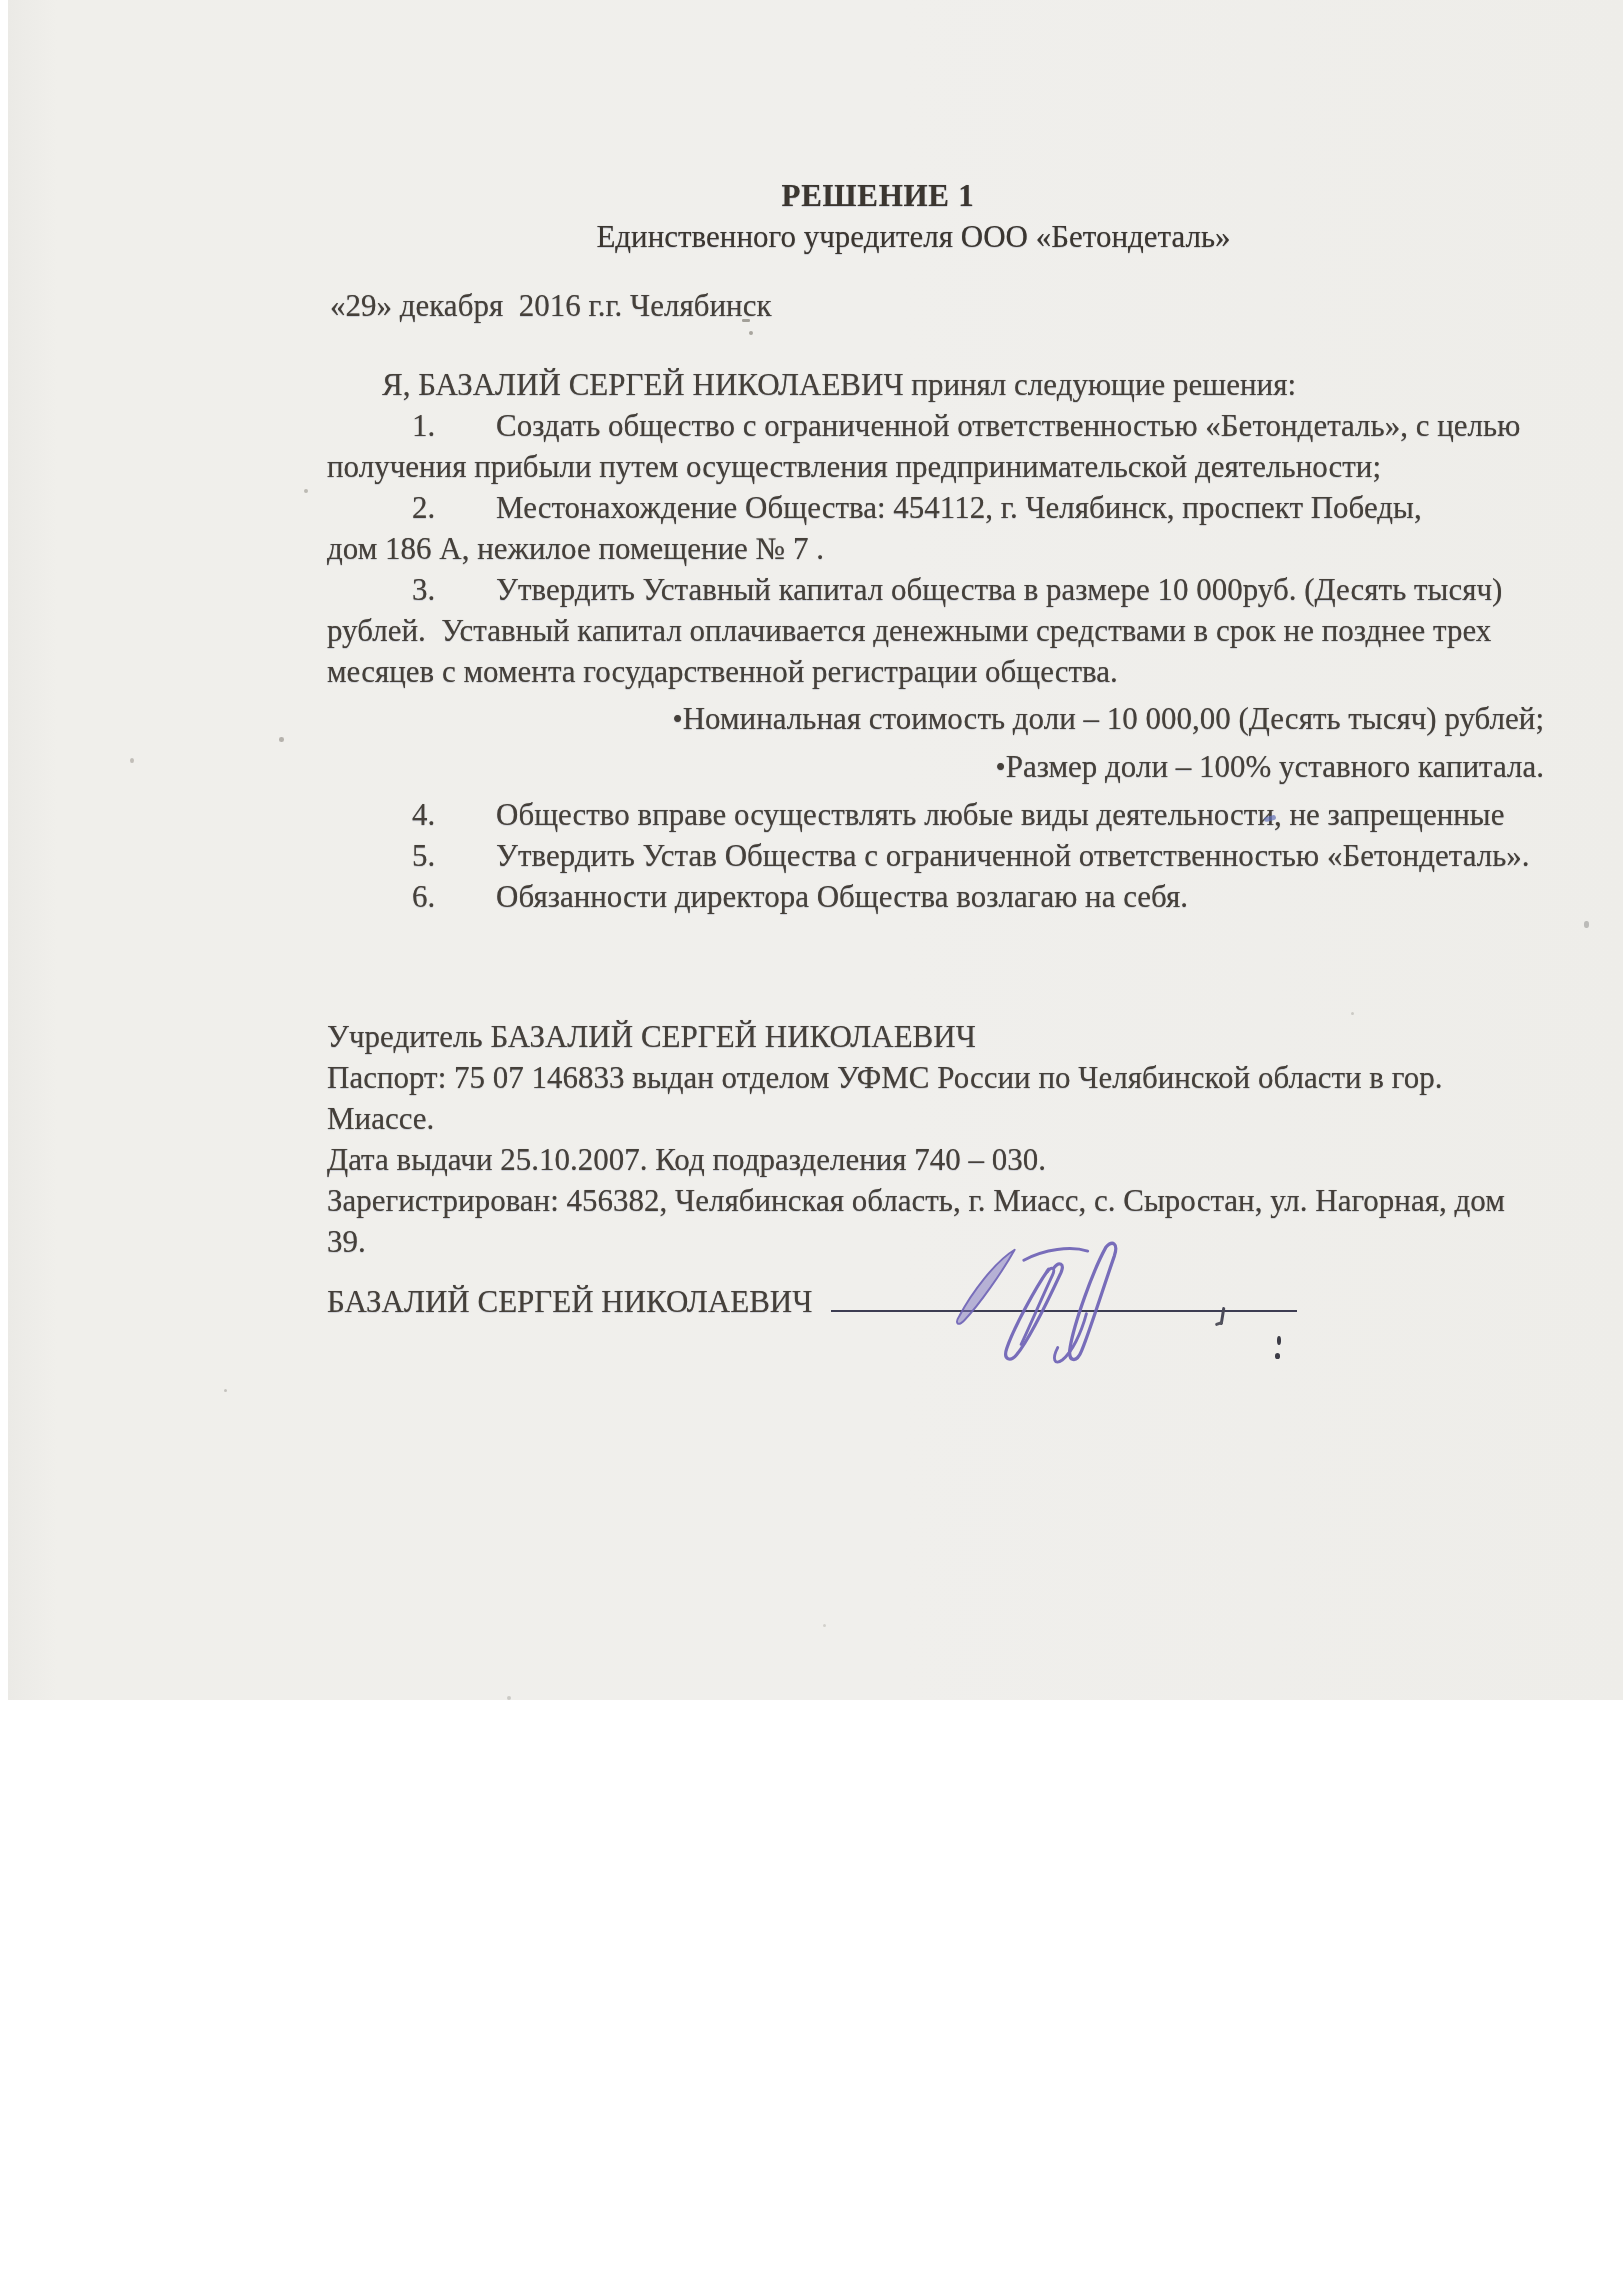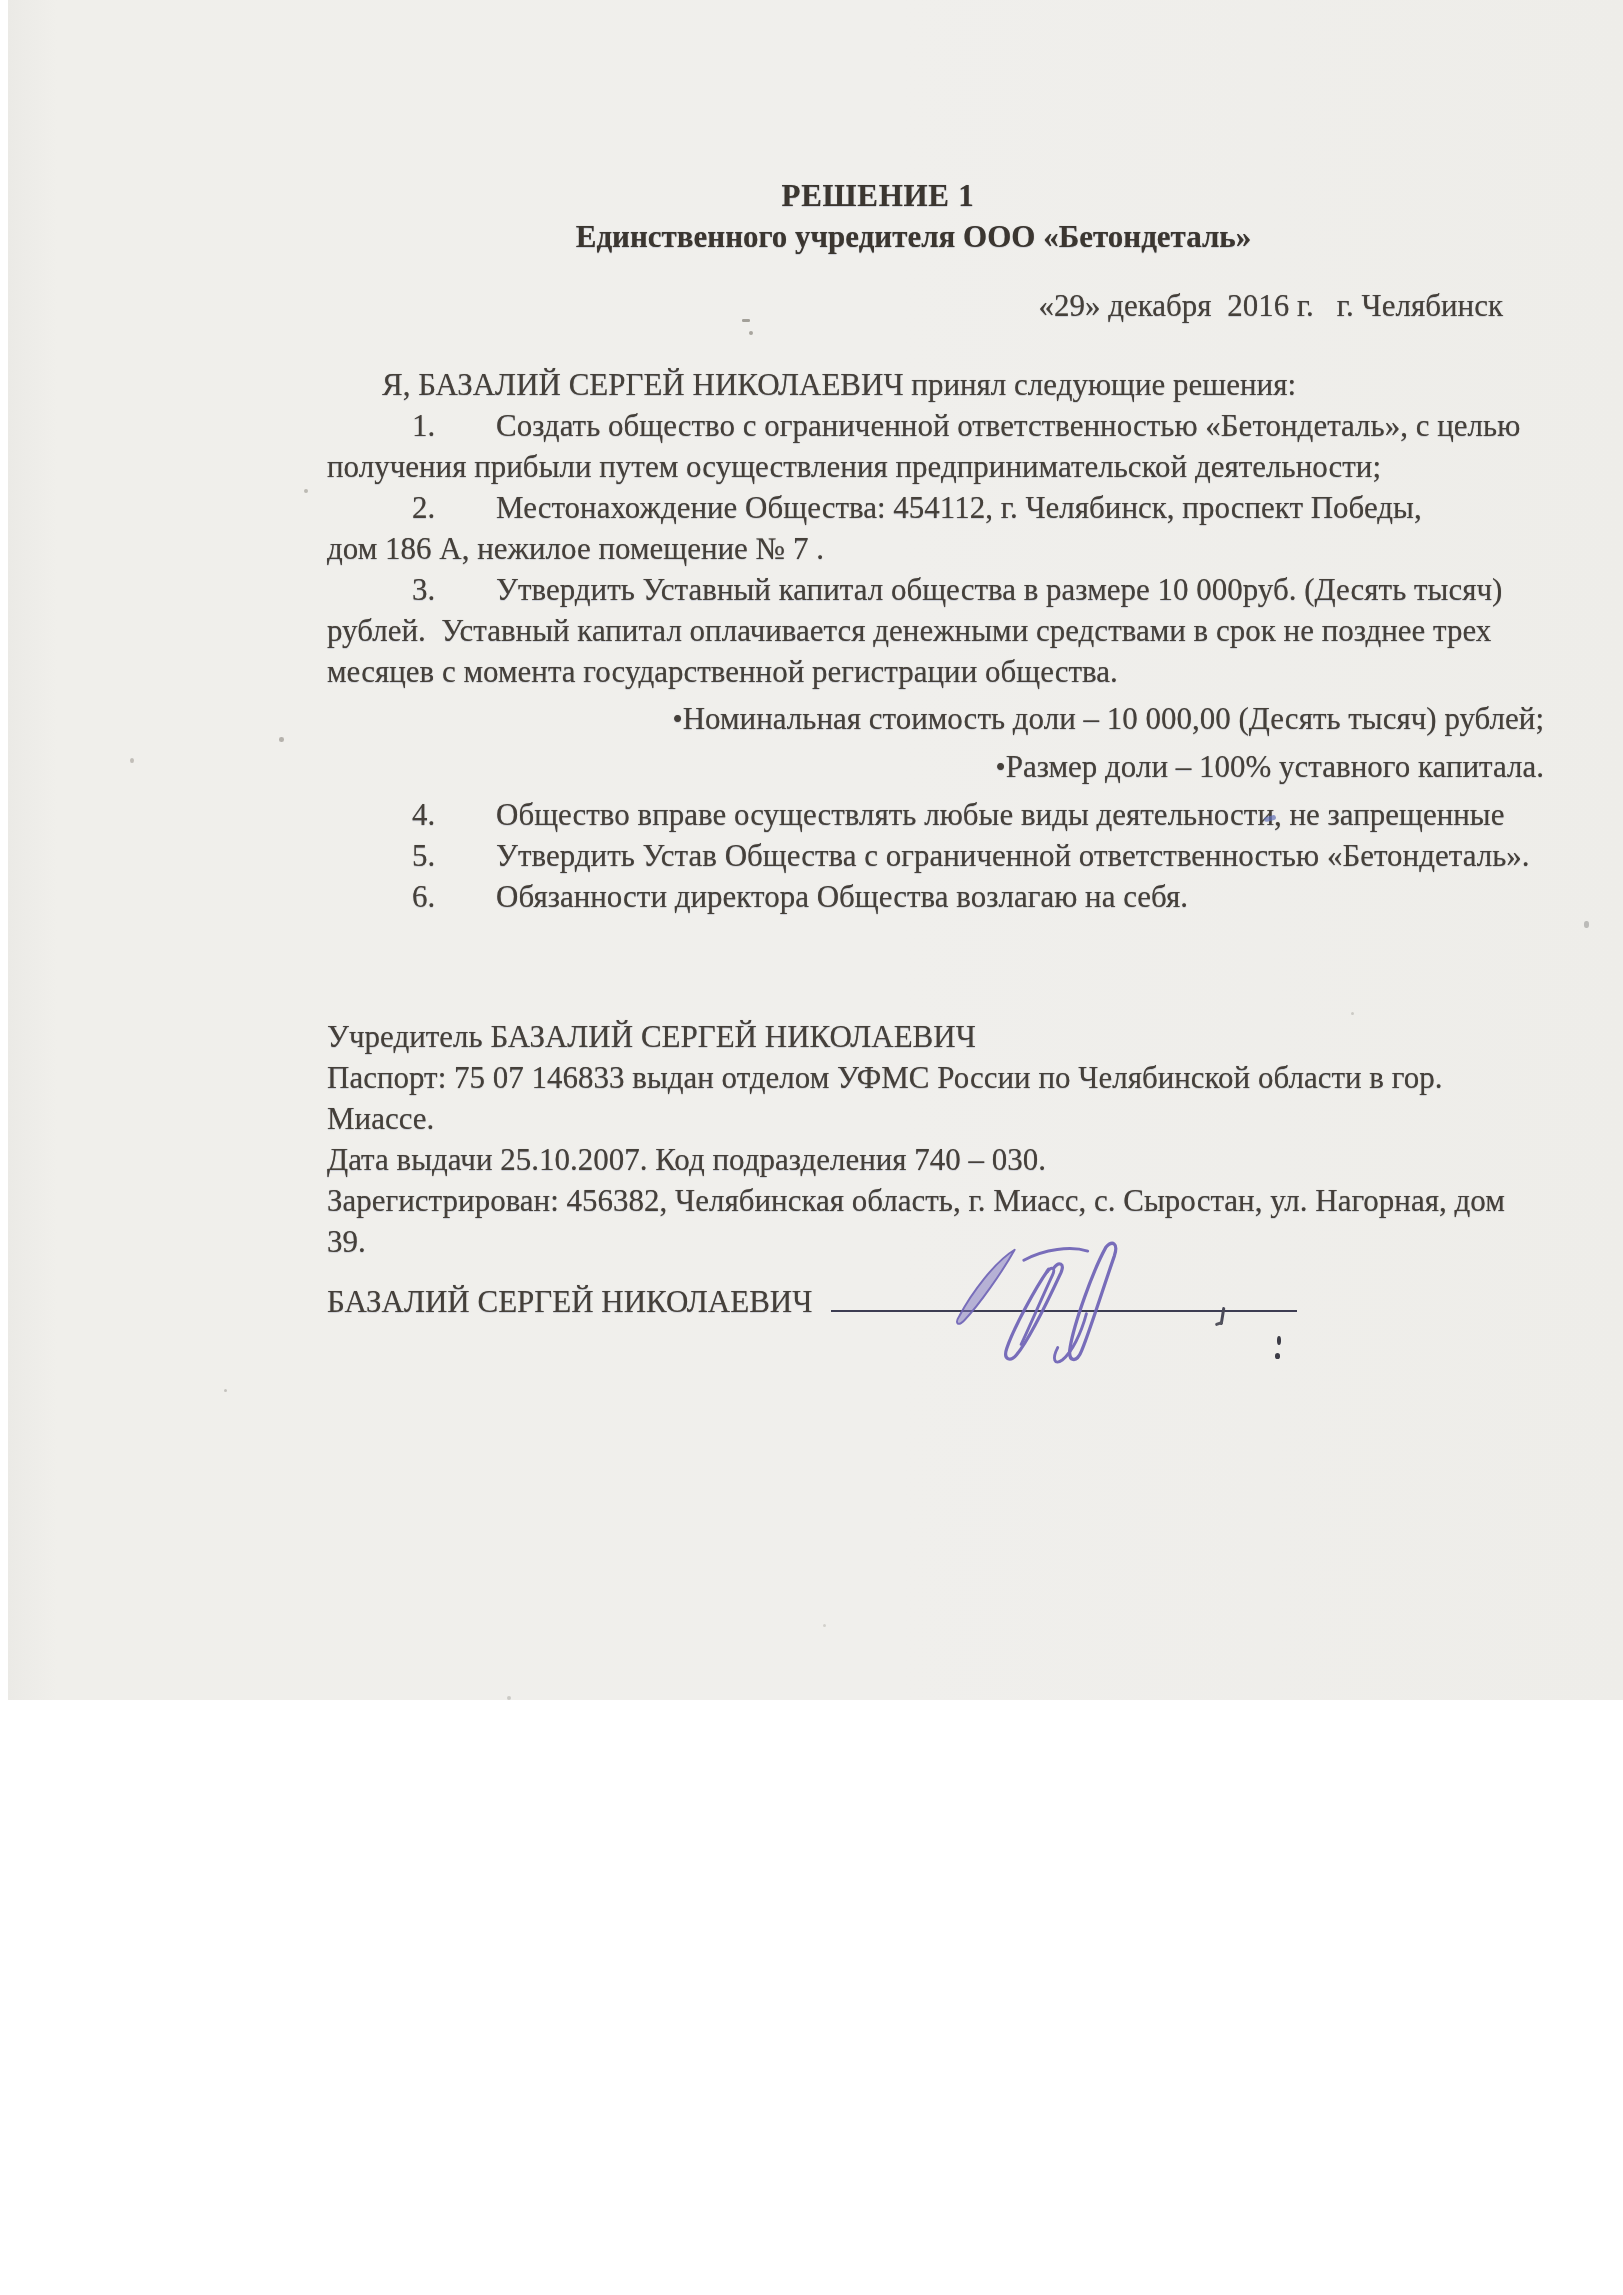--- a/index.html
+++ b/index.html
@@ -8,22 +8,22 @@
     width:1623px;height:1700px;
     background:linear-gradient(90deg,#ebeae6 0,#f0efeb 3%,#f0efec 55%,#eeede9 100%);
     font-family:"Liberation Serif","DejaVu Serif",serif;
     color:#45403a;
     overflow:hidden;
     margin-left:8px;
   }
   .txt{ text-shadow:0 0.7px 0.7px rgba(90,105,160,.18), 0 0 0.7px rgba(60,55,50,.55); }
   .title-block{ position:absolute; left:319px; width:1186px; top:175px; text-align:center; }
   .title-line1{ font-weight:bold; font-size:31px; line-height:41px; letter-spacing:0.7px; color:#3b3630; transform:translateX(-42px); white-space:pre; }
-  .title-line2{ font-weight:bold; font-size:31px; line-height:41px; color:#3b3630; transform:translateX(-6.5px); white-space:pre; }
-  .date-row{ position:absolute; left:322px; right:128px; top:285px; display:flex; justify-content:flex-end; font-size:31px; line-height:41px; white-space:pre;gap:23px; }
+  .title-line2{ font-weight:normal; font-size:31px; line-height:41px; color:#3b3630; transform:translateX(-6.5px); white-space:pre; }
+  .date-row{ position:absolute; left:322px; right:128px; top:285px; display:flex; justify-content:flex-start; font-size:31px; line-height:41px; white-space:pre; }
   .body-block{ position:absolute; left:319px; width:1217px; top:364px; font-size:31px; }
   .line{ line-height:41px; white-space:pre; }
   .line.indent{ padding-left:55px; }
   .line.numbered{ padding-left:85px; }
   .line.numbered .num{ display:inline-block; min-width:84px; }
   .line.bullet{ margin-top:5.9px;text-align:right; }
   .line.after-bullet{ margin-top:5.9px; }
   .line .bul{ display:inline-block; width:30px; font-size:29px; }
   .founder-block{ position:absolute; left:319px; width:1217px; top:1016px; font-size:31px; }
   .sig-row{ position:absolute; left:319px; top:1281px; font-size:31px; line-height:41px; white-space:nowrap; }

